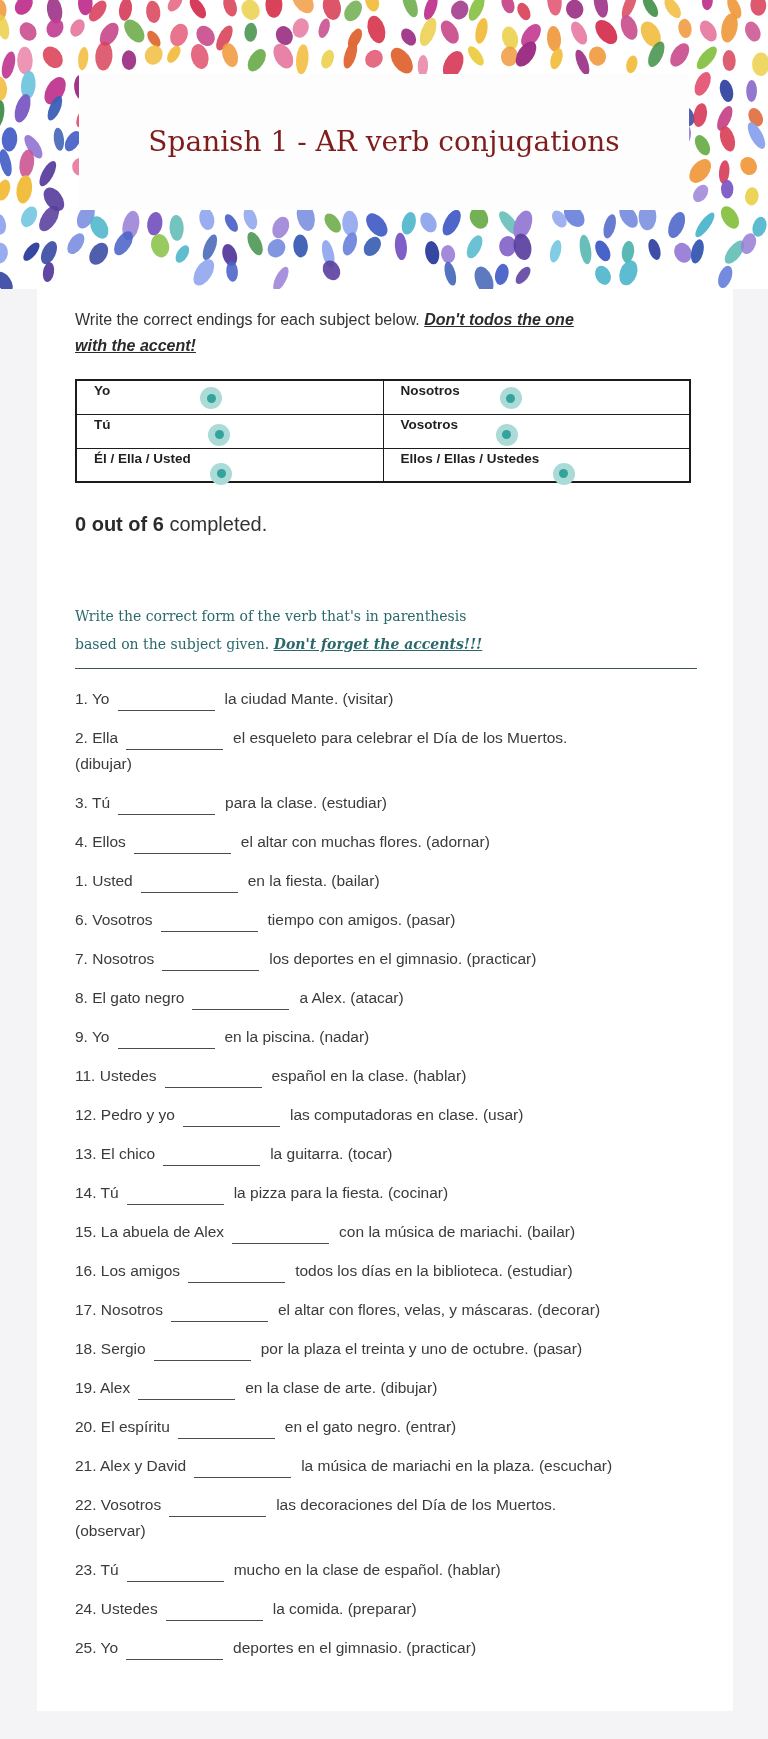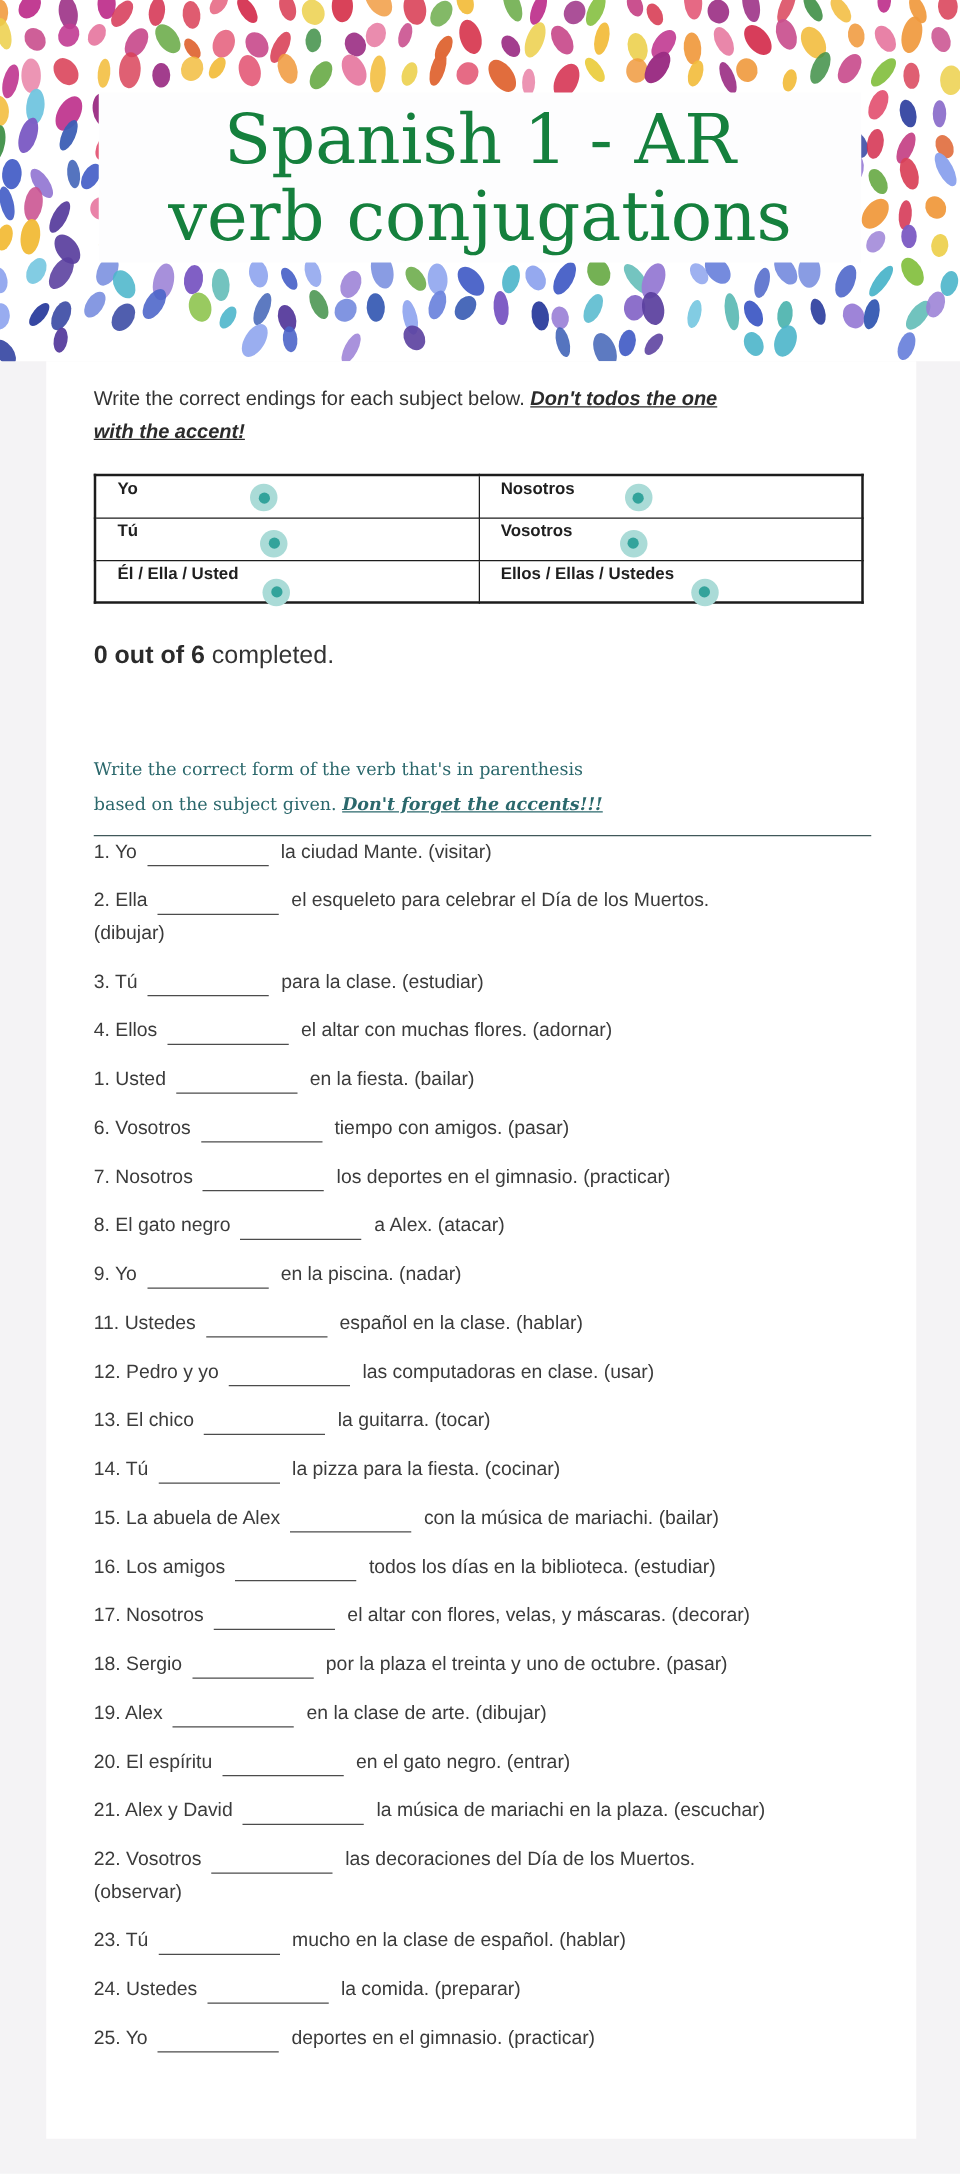--- a/index.html
+++ b/index.html
@@ -16,21 +16,21 @@
   .banner svg{position:absolute;top:0;left:0;}
   .title-box{
     position:absolute;left:79px;top:74px;width:610px;height:136px;
     background:#fdfdfe;
     display:flex;align-items:center;justify-content:center;text-align:center;
   }
   .title-box h1{
     margin:16px;padding:0 30px;
     font-family:"DejaVu Serif","Liberation Serif",serif;
     font-weight:normal;
-    font-size:55px;line-height:62px;color:#15803d;
+    font-size:28px;line-height:62px;color:#7f1d1d;
   }
   
   .card{
     position:absolute;left:37px;top:289px;width:696px;height:1422px;
     background:#ffffff;box-sizing:border-box;
     padding:14px 36px 0 38px;
   }
   .instructions{
     margin:4px 0 0;max-width:640px;
     font-size:16px;line-height:26px;color:#333333;
@@ -59,21 +59,21 @@
   .section-heading{
     margin:66px 0 0;max-width:625px;
     font-family:"DejaVu Serif","Liberation Serif",serif;
     font-weight:normal;
     font-size:14px;line-height:28px;color:#2b686c;
   }
   .section-heading .bold-note{font-weight:bold;font-style:italic;}
   .divider{
     margin:10px 0 0;border:none;border-top:1.6px solid #40585a;width:622px;
   }
-  #questions{margin-top:0;}
+  #questions{margin-top:17px;}
   .question{
     font-size:15.5px;line-height:26px;color:#3b3b3b;margin:0 0 13px 0;
     max-width:640px;
   }
   .blank{
     display:inline-block;width:97px;height:18px;
     border-bottom:1.5px solid #4c4c4c;
     vertical-align:-7px;margin:0 10px 0 8px;cursor:text;
   }
   .q-wrap{display:block;}

